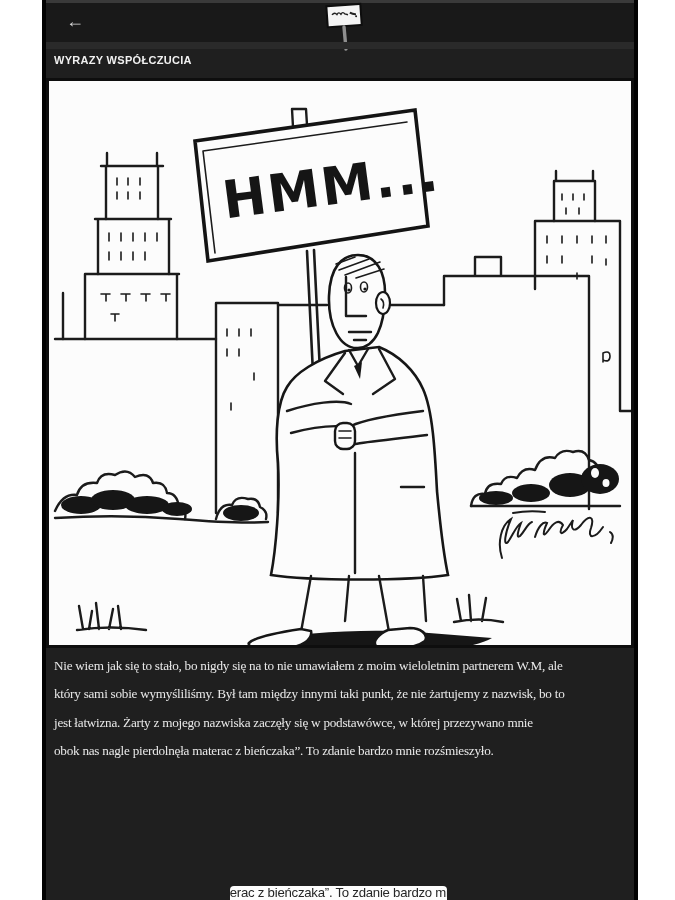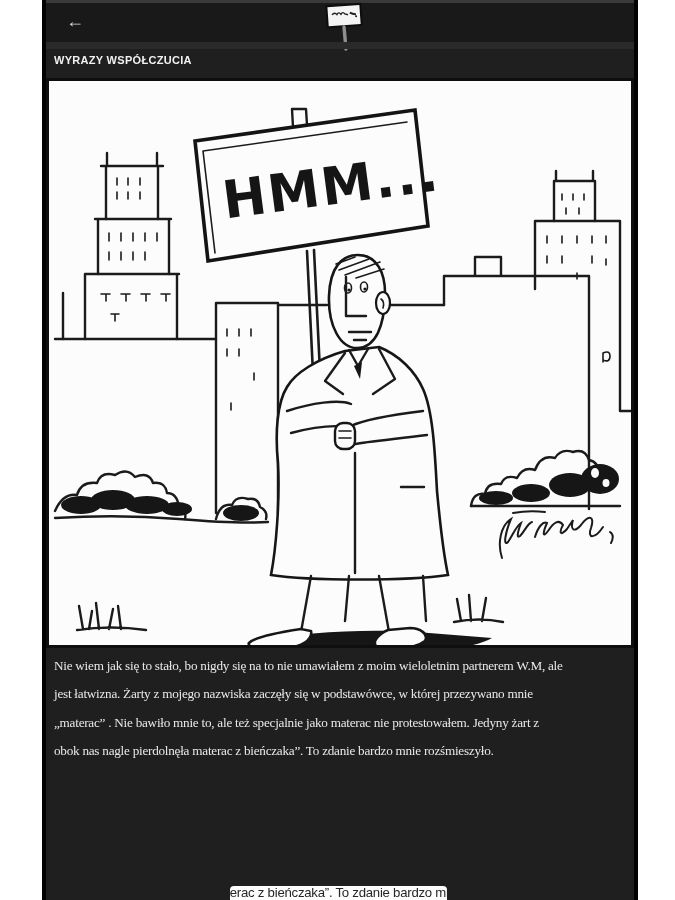--- a/index.html
+++ b/index.html
@@ -169,22 +169,22 @@
 
         <g>
           <path class="ink" d="M34,548 L30,525 M40,548 L43,530 M50,548 L47,522 M60,548 L64,528 M72,548 L69,525 M28,549 Q62,544 97,549"></path>
           <path class="ink" d="M412,540 L408,518 M422,540 L420,514 M433,540 L437,517 M405,541 Q430,536 454,541"></path>
         </g>
       </svg>
     </div>
 
     <div class="article">
       <div class="line">Nie wiem jak się to stało, bo nigdy się na to nie umawiałem z moim wieloletnim partnerem W.M, ale</div>
+      <div class="line">który sami sobie wymyśliliśmy. Był tam między innymi taki punkt, że nie żartujemy z nazwisk, bo to</div>
       <div class="line">jest łatwizna. Żarty z mojego nazwiska zaczęły się w podstawówce, w której przezywano mnie</div>
-      <div class="line">„materac” . Nie bawiło mnie to, ale też specjalnie jako materac nie protestowałem. Jedyny żart z</div>
       <div class="line">obok nas nagle pierdolnęła materac z bieńczaka”. To zdanie bardzo mnie rozśmieszyło.</div>
     </div>
 
     <div class="selection-highlight">
       <div class="dup">obok nas nagle pierdolnęła materac z bieńczaka”. To zdanie bardzo mnie rozśmieszyło.</div>
     </div>
 
   </div>
 </div>
 

